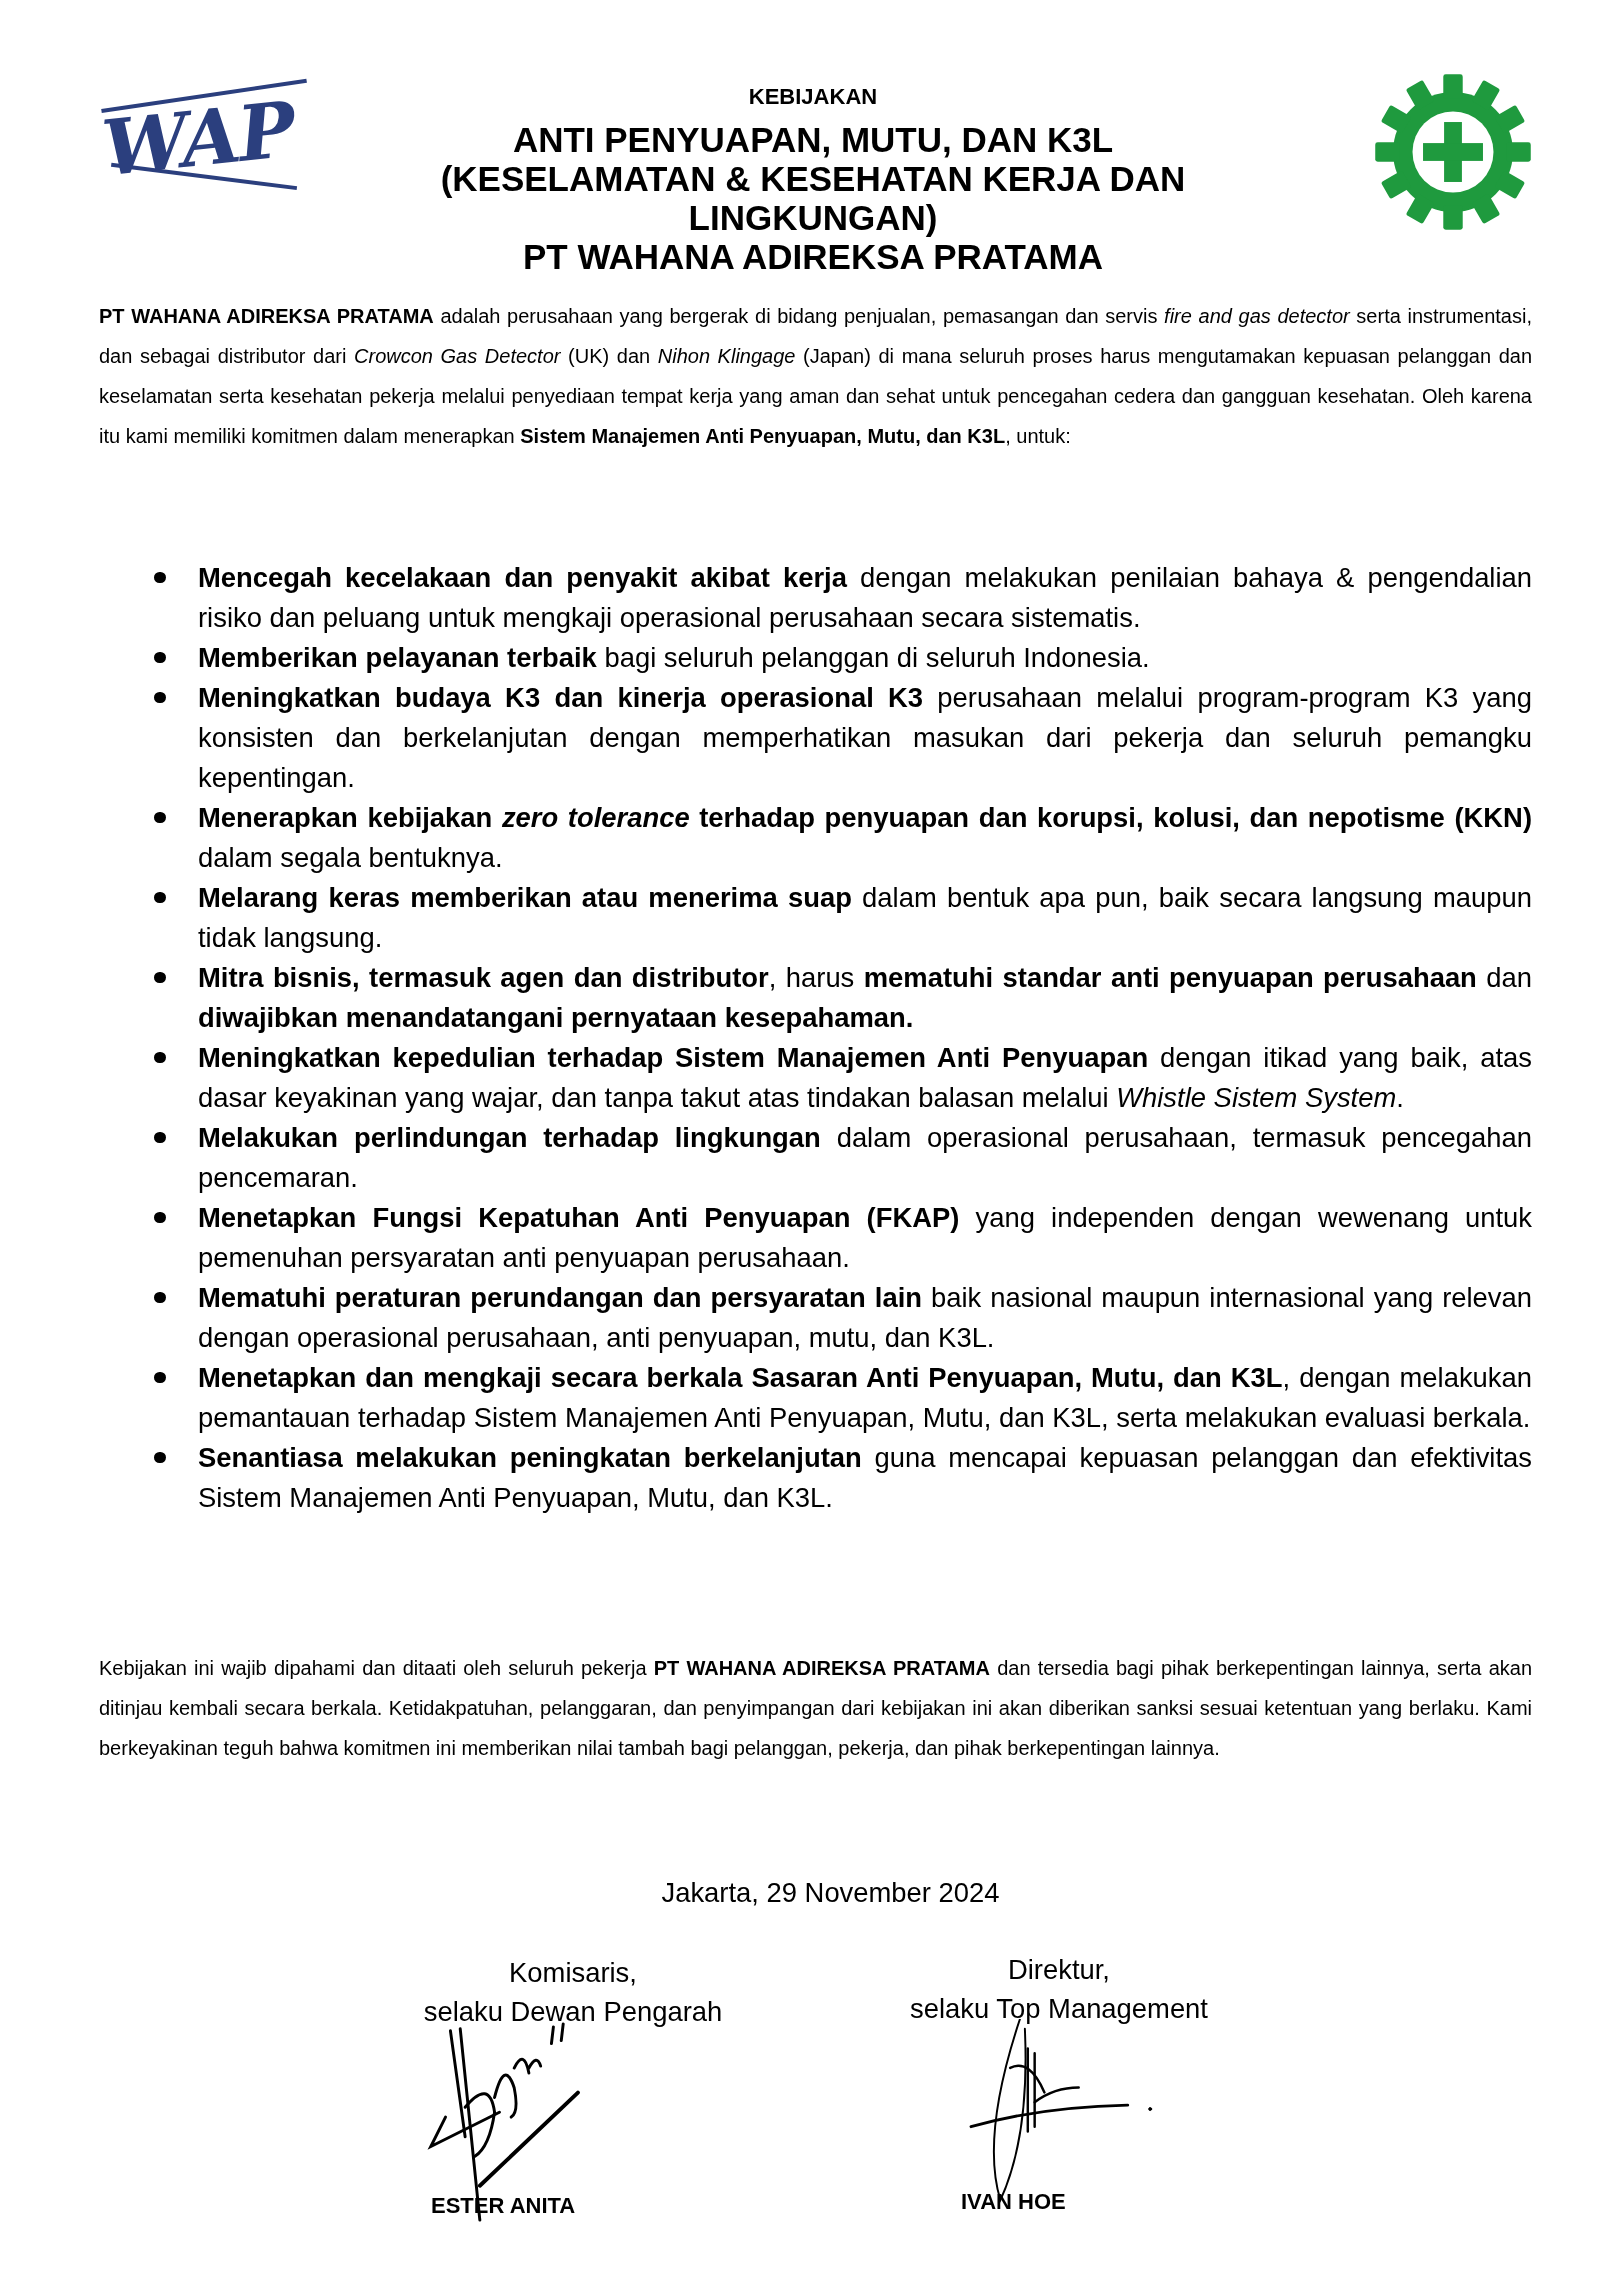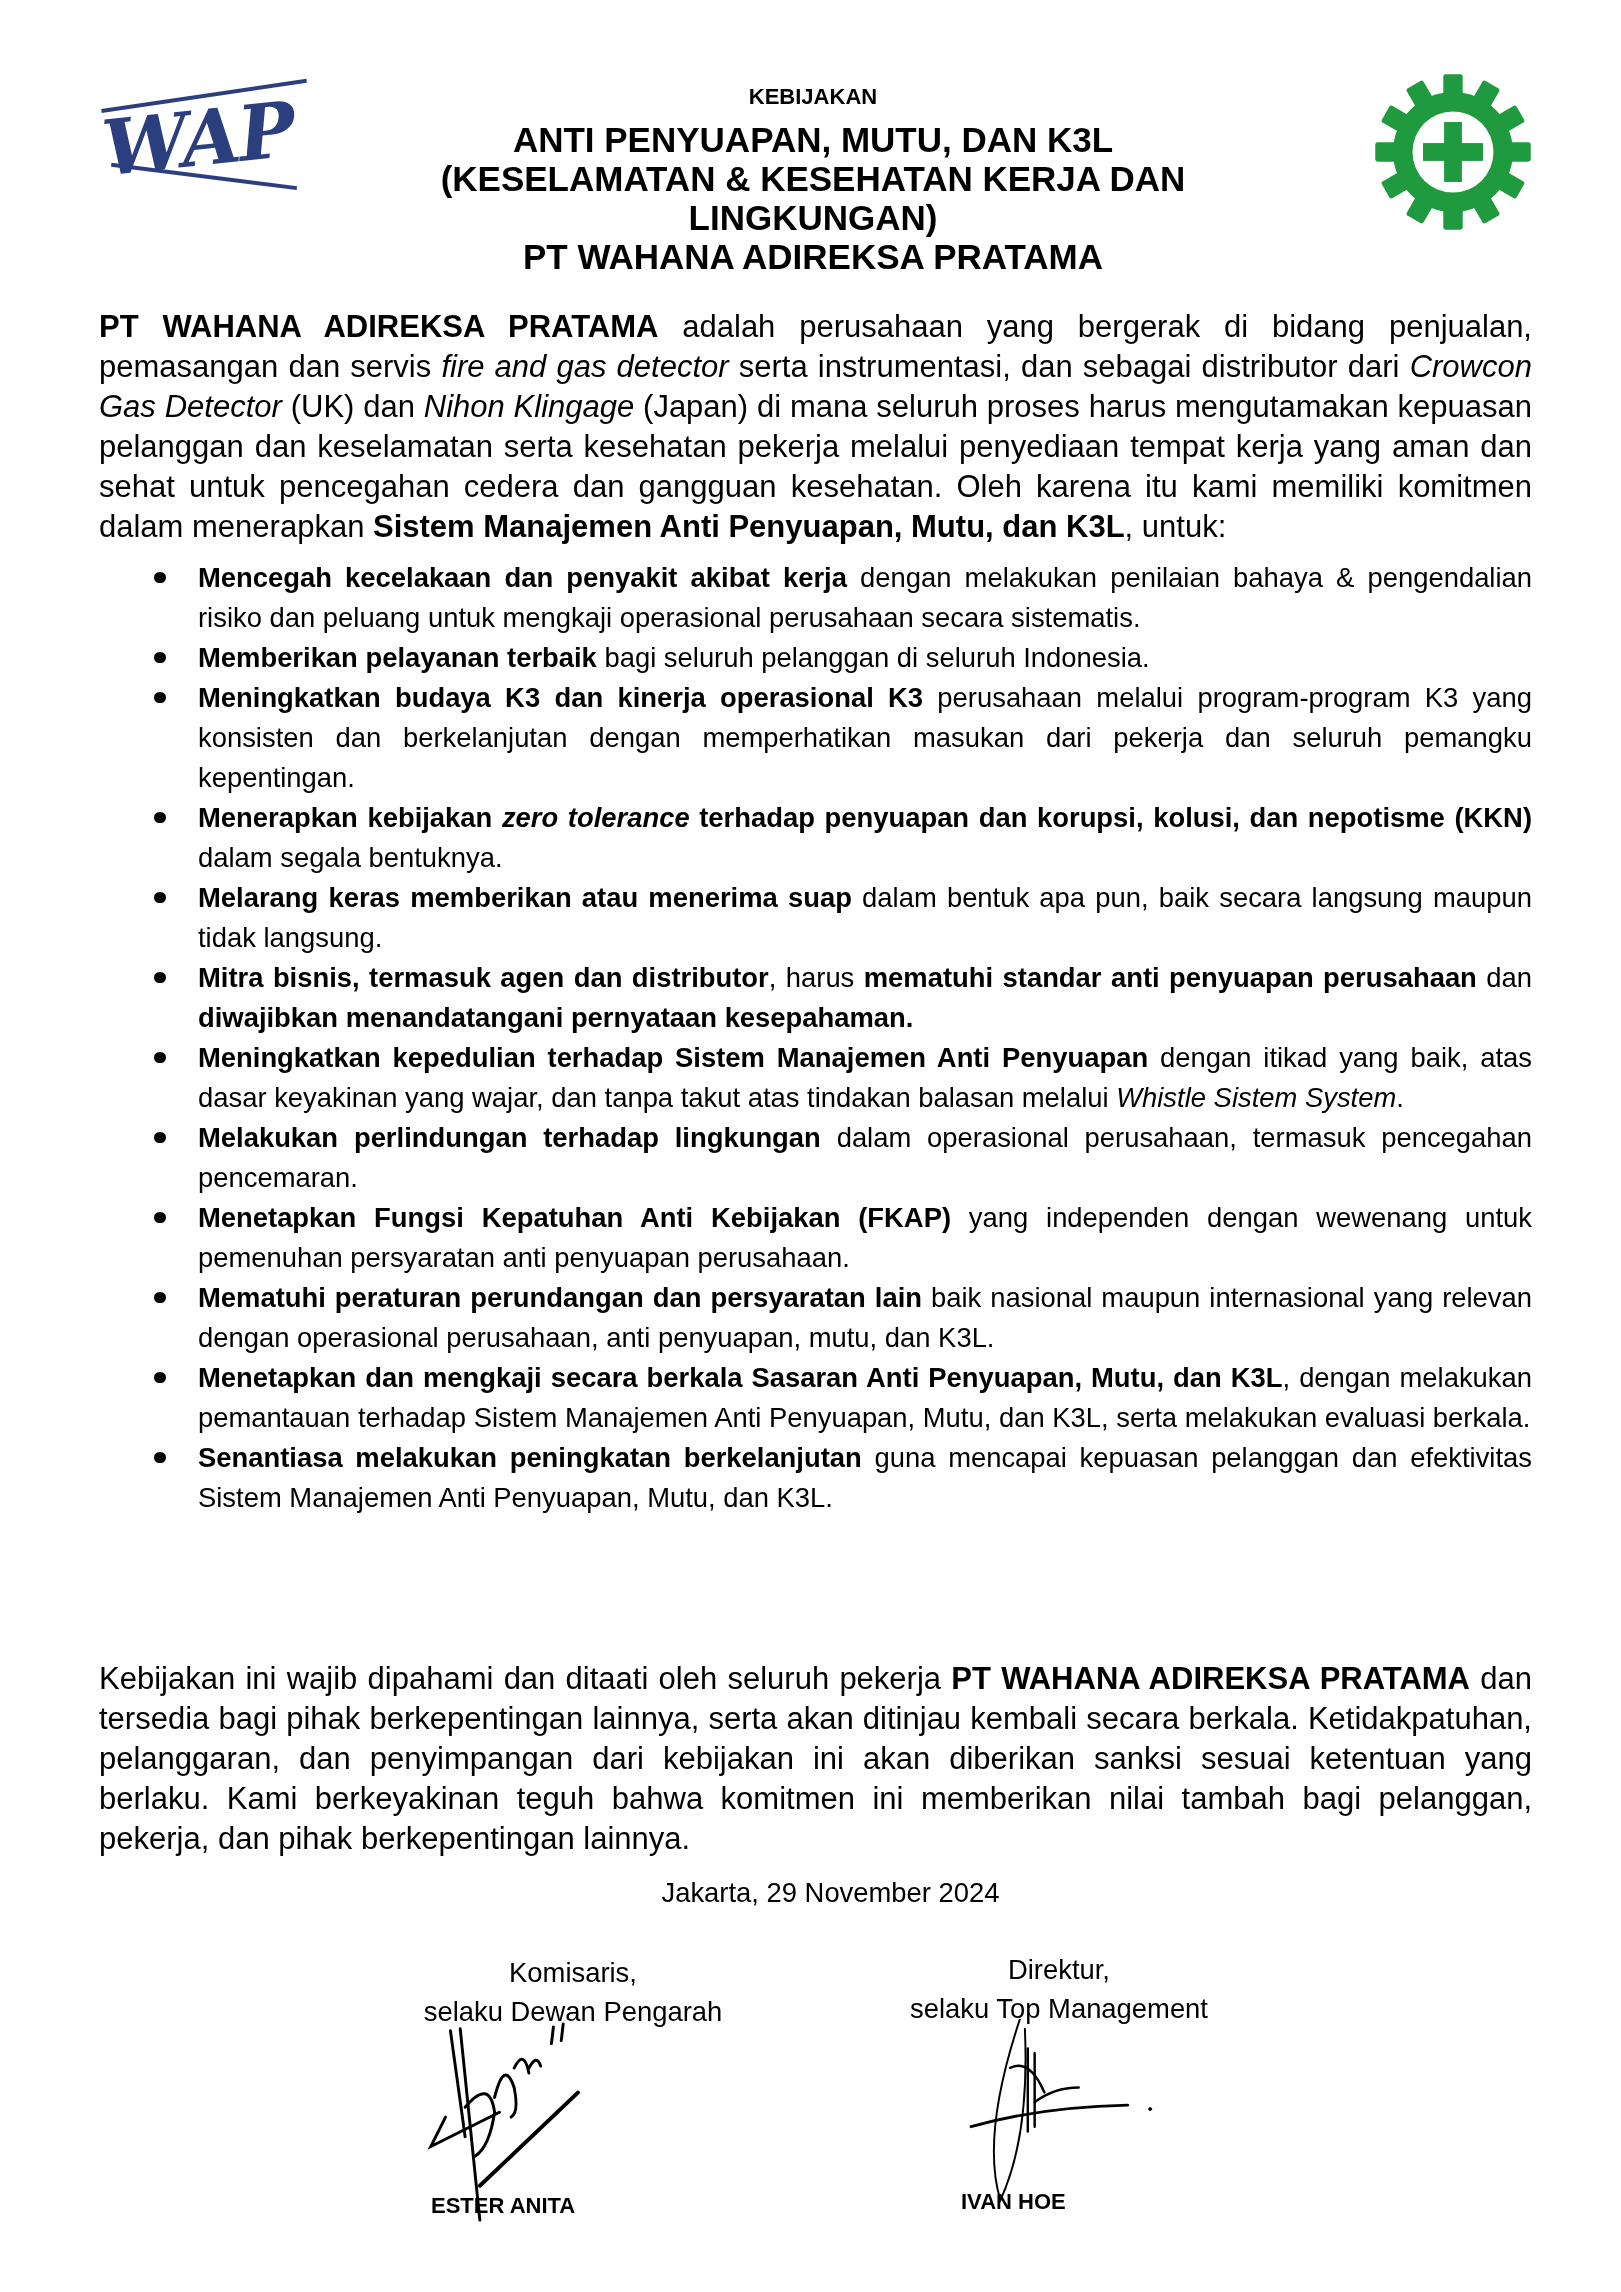--- a/index.html
+++ b/index.html
@@ -12,21 +12,21 @@
     
     .logo-wap { position: absolute; left: 96px; top: 69px; width: 221px; height: 127px; }
     .logo-k3 { position: absolute; left: 1372px; top: 71px; width: 162px; height: 162px; }
     .titles { position: absolute; left: 323px; top: 73px; width: 980px; text-align: center; font-weight: bold; }
     .titles .t1 { font-size: 22px; line-height: 47px; }
     .titles .t2 { font-size: 35px; line-height: 39px; }
 
     
     .para {
       position: absolute; left: 99px; width: 1433px;
-      font-size: 31px; line-height: 40px; text-align: justify;
+      font-size: 20px; line-height: 40px; text-align: justify;
     }
     .intro { top: 276px; }
     .closing { top: 1628px; }
     .list {
       position: absolute; left: 99px; top: 558px; width: 1433px;
       margin: 0; padding: 0; list-style: none;
       font-size: 27.4px; line-height: 40px;
     }
     .list li { position: relative; padding-left: 99px; text-align: justify; }
     .list li .bullet {
@@ -93,21 +93,21 @@
 
   <ul class="list">
       <li><span class="bullet"></span><span class="b">Mencegah kecelakaan dan penyakit akibat kerja</span><span> dengan melakukan penilaian bahaya &amp; pengendalian risiko dan peluang untuk mengkaji operasional perusahaan secara sistematis.</span></li>
       <li><span class="bullet"></span><span class="b">Memberikan pelayanan terbaik</span><span> bagi seluruh pelanggan di seluruh Indonesia.</span></li>
       <li><span class="bullet"></span><span class="b">Meningkatkan budaya K3 dan kinerja operasional K3</span><span> perusahaan melalui program-program K3 yang konsisten dan berkelanjutan dengan memperhatikan masukan dari pekerja dan seluruh pemangku kepentingan.</span></li>
       <li><span class="bullet"></span><span class="b">Menerapkan kebijakan </span><span class="b i">zero tolerance</span><span class="b"> terhadap penyuapan dan korupsi, kolusi, dan nepotisme (KKN)</span><span> dalam segala bentuknya.</span></li>
       <li><span class="bullet"></span><span class="b">Melarang keras memberikan atau menerima suap</span><span> dalam bentuk apa pun, baik secara langsung maupun tidak langsung.</span></li>
       <li><span class="bullet"></span><span class="b">Mitra bisnis, termasuk agen dan distributor</span><span>, harus </span><span class="b">mematuhi standar anti penyuapan perusahaan</span><span> dan </span><span class="b">diwajibkan menandatangani pernyataan kesepahaman.</span></li>
       <li><span class="bullet"></span><span class="b">Meningkatkan kepedulian terhadap Sistem Manajemen Anti Penyuapan</span><span> dengan itikad yang baik, atas dasar keyakinan yang wajar, dan tanpa takut atas tindakan balasan melalui </span><span class="i">Whistle Sistem System</span><span>.</span></li>
       <li><span class="bullet"></span><span class="b">Melakukan perlindungan terhadap lingkungan</span><span> dalam operasional perusahaan, termasuk pencegahan pencemaran.</span></li>
-      <li><span class="bullet"></span><span class="b">Menetapkan Fungsi Kepatuhan Anti Kebijakan (FKAP)</span><span> yang independen dengan wewenang untuk pemenuhan persyaratan anti penyuapan perusahaan.</span></li>
+      <li><span class="bullet"></span><span class="b">Menetapkan Fungsi Kepatuhan Anti Penyuapan (FKAP)</span><span> yang independen dengan wewenang untuk pemenuhan persyaratan anti penyuapan perusahaan.</span></li>
       <li><span class="bullet"></span><span class="b">Mematuhi peraturan perundangan dan persyaratan lain</span><span> baik nasional maupun internasional yang relevan dengan operasional perusahaan, anti penyuapan, mutu, dan K3L.</span></li>
       <li><span class="bullet"></span><span class="b">Menetapkan dan mengkaji secara berkala Sasaran Anti Penyuapan, Mutu, dan K3L</span><span>, dengan melakukan pemantauan terhadap Sistem Manajemen Anti Penyuapan, Mutu, dan K3L, serta melakukan evaluasi berkala.</span></li>
       <li><span class="bullet"></span><span class="b">Senantiasa melakukan peningkatan berkelanjutan</span><span> guna mencapai kepuasan pelanggan dan efektivitas Sistem Manajemen Anti Penyuapan, Mutu, dan K3L.</span></li>
     </ul>
 
   <p class="para closing"><span>Kebijakan ini wajib dipahami dan ditaati oleh seluruh pekerja </span><span class="b">PT WAHANA ADIREKSA PRATAMA</span><span> dan tersedia bagi pihak berkepentingan lainnya, serta akan ditinjau kembali secara berkala. Ketidakpatuhan, pelanggaran, dan penyimpangan dari kebijakan ini akan diberikan sanksi sesuai ketentuan yang berlaku. Kami berkeyakinan teguh bahwa komitmen ini memberikan nilai tambah bagi pelanggan, pekerja, dan pihak berkepentingan lainnya.</span></p>
 
   <div class="place-date">Jakarta, 29 November 2024</div>
 
   <div class="sig-block sig-left">

